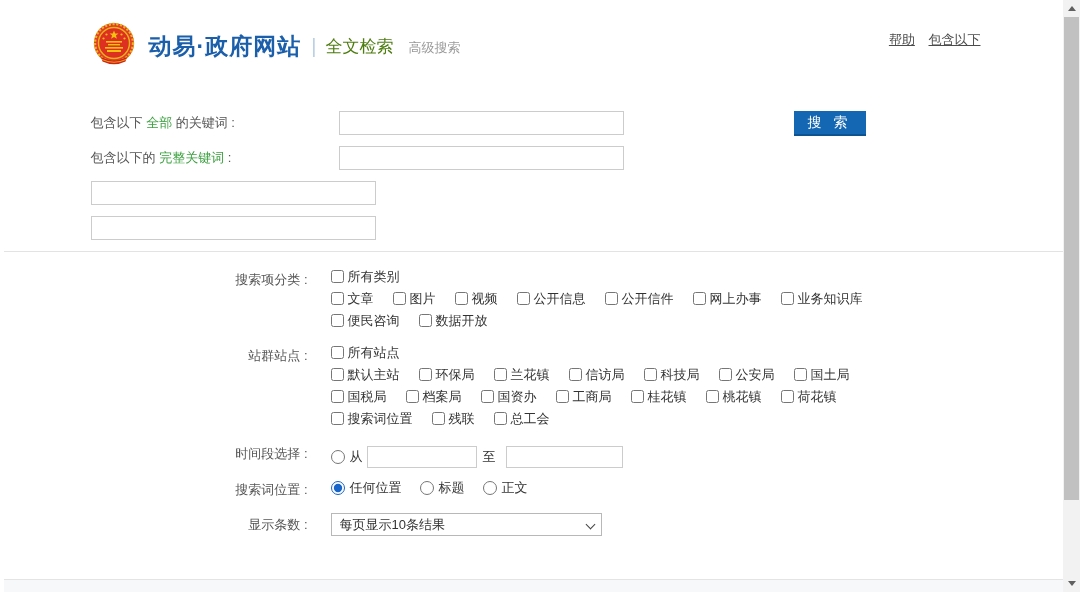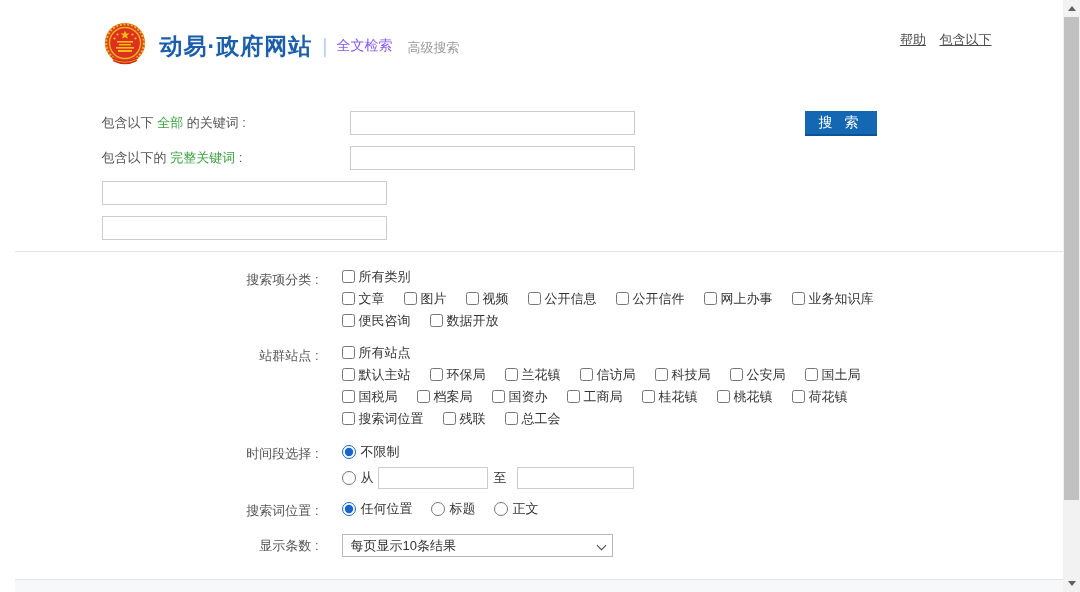--- a/index.html
+++ b/index.html
@@ -1,26 +1,26 @@
 <!DOCTYPE html>
 <html><head>
 <meta charset="utf-8">
 <style>
   * { box-sizing: border-box; }
   body { margin:0; font-family:"Liberation Sans","DejaVu Sans",sans-serif; }
   .page { position:relative; width:1080px; height:592px; background:#fff; overflow:hidden; }
-  .content { position:absolute; left:15px; top:0; width:1063px; height:592px; }
+  .content { position:absolute; left:4px; top:0; width:1063px; height:592px; }
   .container { width:890px; margin:0 auto; }
 
   
   .header { display:flex; align-items:center; padding-top:21px; }
   .logo { flex:none; }
   .brand { font-size:23px; font-weight:bold; color:#1b5fab; margin-left:12px; letter-spacing:1px; }
   .hsep { color:#b9cfe6; font-size:20px; margin:0 9px 0 10px; }
-  .module { color:#8b5cf6; font-size:14px; }
+  .module { color:#4d7c0f; font-size:17px; }
   .tagline { color:#999; font-size:13px; margin-left:15px; margin-top:4px; }
   .toplinks { margin-left:auto; align-self:flex-start; margin-top:10px; font-size:13px; }
   .toplinks a { color:#4c4c4c; text-decoration:underline; margin-left:10px; cursor:pointer; }
 
   
   .kform { margin-top:40px; position:relative; }
   .krow { display:flex; align-items:center; margin-bottom:11px; }
   .klabel { width:248px; text-align:left; font-size:13px; color:#555; padding-right:7px; white-space:pre; }
   .em { color:#3aa13e; }
   .kinput { width:285px; height:24px; border:1px solid #ccc; outline:none; padding:0 4px; font-size:13px; }
@@ -254,26 +254,20 @@
                   <input type="checkbox" style="">
                   <span>总工会</span>
                 </label>
             </div>
           </div>
         </div>
 
         <div class="sec">
           <div class="sec-label">时间段选择 :</div>
           <div class="sec-body">
-            <div class="radrow">
-              <label class="rad">
-                  <input type="radio" name="timerange" checked="" style="">
-                  <span>不限制</span>
-                </label>
-            </div>
             <div class="timerow2">
               <label class="rad">
                   <input type="radio" name="timerange" style="">
                   <span>从</span>
                 </label>
               <input class="date-input" type="text" style="">
               <span class="to-label">至</span>
               <input class="date-input second" type="text" style="">
             </div>
           </div>

